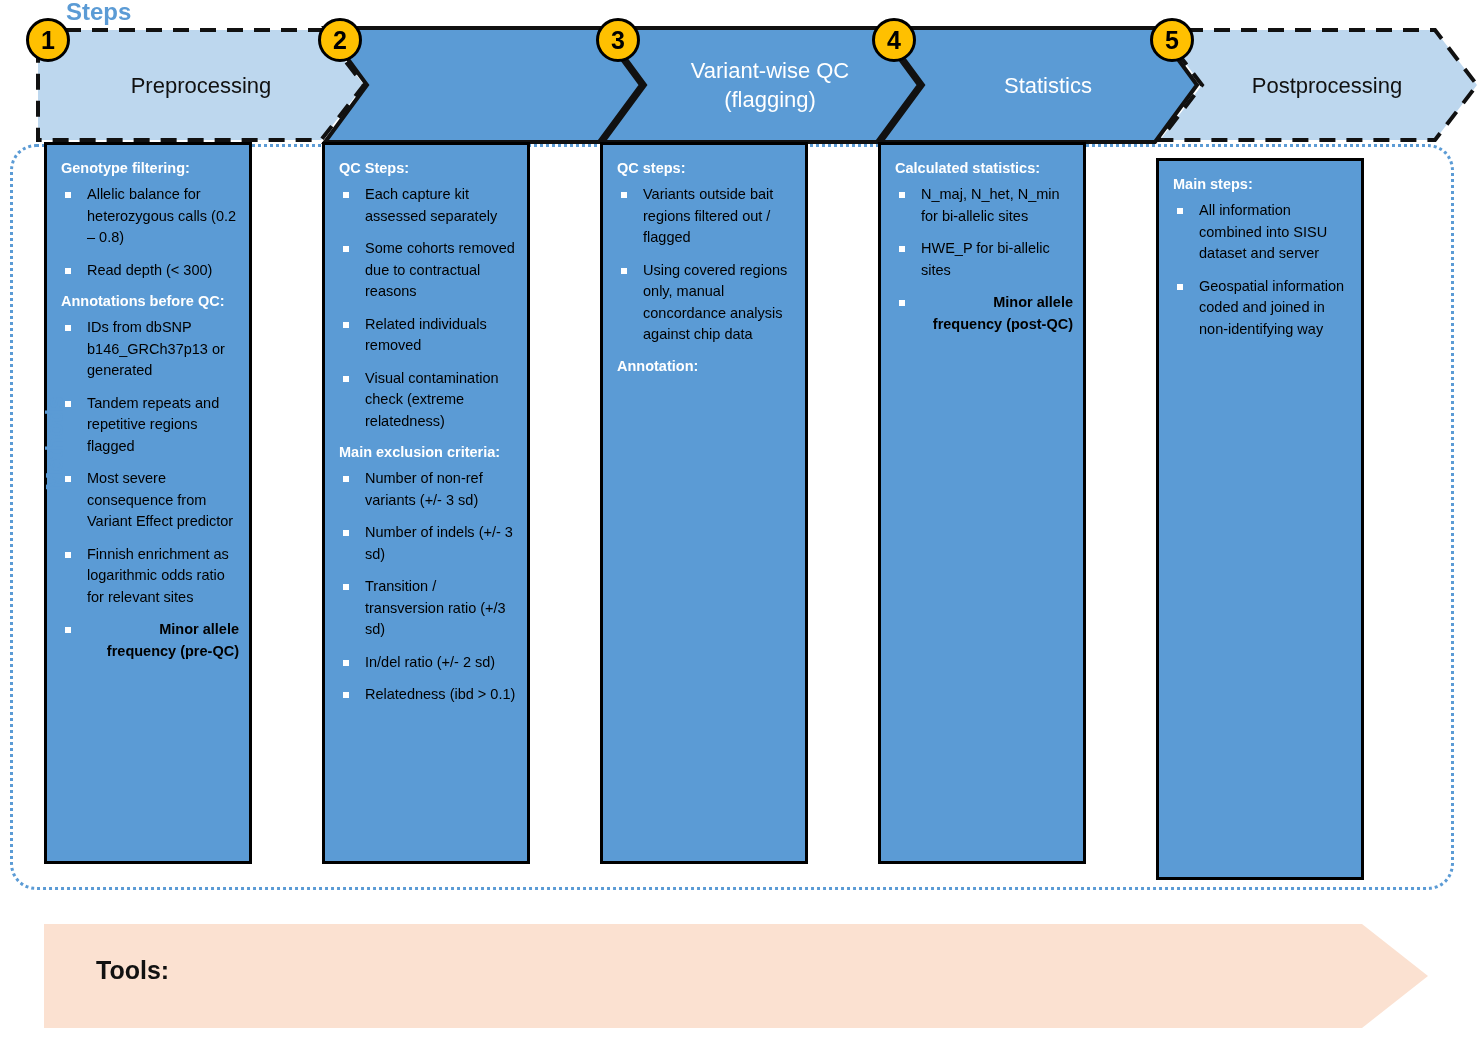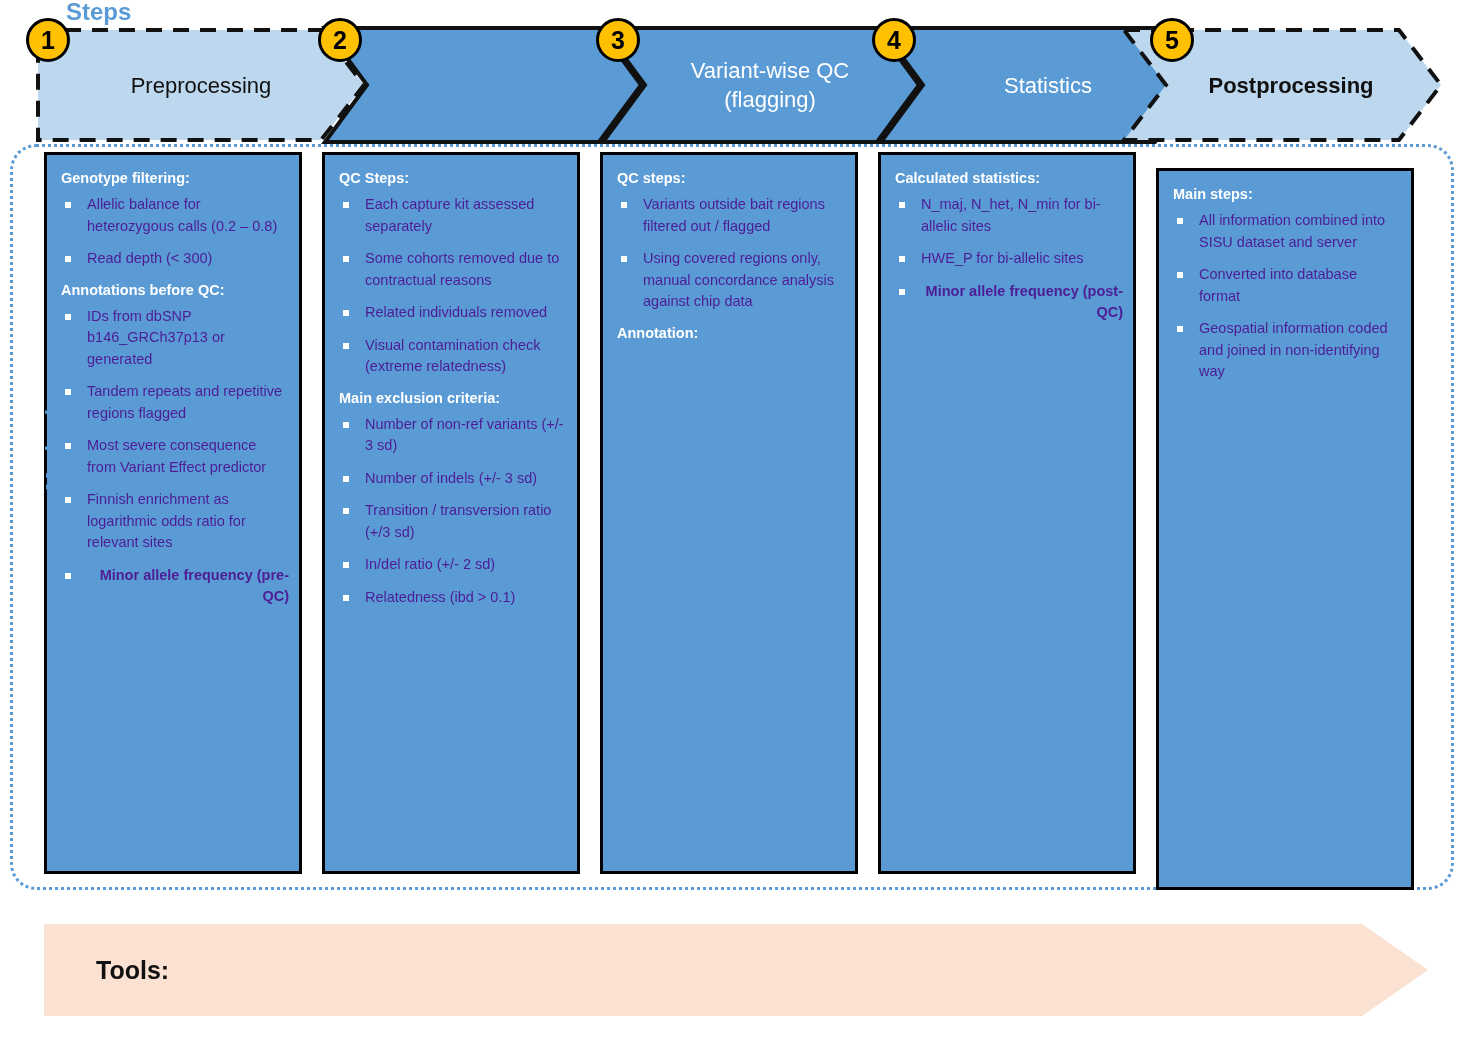--- a/index.html
+++ b/index.html
@@ -84,22 +84,22 @@
     width: 1444px;
     height: 746px;
     border: 3px dotted #5b9bd5;
     border-radius: 26px;
     box-sizing: border-box;
   }
 
   
   .method-box {
     position: absolute;
-    top: 152px;
-    width: 258px;
+    top: 142px;
+    width: 208px;
     height: 722px;
     background: #5b9bd5;
     border: 3px solid #000000;
     box-sizing: border-box;
     padding: 14px 10px 8px 12px;
     overflow: hidden;
   }
   .m-head {
     color: #ffffff;
     font-weight: bold;
@@ -108,21 +108,21 @@
     margin: 0 0 6px 2px;
   }
   .m-head.spaced { margin-top: 11px; }
   ul.m-list {
     list-style: none;
     margin: 0 0 0 0;
     padding: 0;
   }
   ul.m-list li {
     position: relative;
-    color: #4c1d95;
+    color: #000000;
     font-size: 14.5px;
     line-height: 21.5px;
     padding-left: 28px;
     margin-bottom: 11px;
   }
   ul.m-list li::before {
     content: "";
     position: absolute;
     left: 6px;
     top: 8px;
@@ -131,21 +131,21 @@
     background: #ffffff;
   }
   ul.m-list li.bold { font-weight: bold; text-align: right; }
 
   
   #tools-banner {
     position: absolute;
     left: 44px;
     top: 924px;
     width: 1384px;
-    height: 92px;
+    height: 104px;
   }
   #tools-banner svg {
     position: absolute;
     left: 0; top: 0;
     width: 100%; height: 100%;
   }
   #tools-text {
     position: absolute;
     left: 52px;
     top: 0;
@@ -209,21 +209,21 @@
     </div>
   </div>
 
   <div class="chev" style="left:878px; width:322px;">
     <svg viewBox="0 0 322 118" preserveAspectRatio="none">
       <polygon points="3,2 277,2 319,59 277,116 3,116 45,59" fill="#5b9bd5" stroke="#111111" stroke-width="4"></polygon>
     </svg>
     <div class="chev-txt light" style="margin-left:18px;">Statistics</div>
   </div>
 
-  <div class="chev" style="left:1120px; width:324px;font-weight:bold;">
+  <div class="chev" style="left:1156px; width:324px;">
     <svg viewBox="0 0 324 118" preserveAspectRatio="none">
       <polygon points="4,4 279,4 321,59 279,114 4,114 46,59" fill="#bdd7ee" stroke="#111111" stroke-width="4" stroke-dasharray="16,11"></polygon>
     </svg>
     <div class="chev-txt dark" style="margin-left:18px;">Postprocessing</div>
   </div>
 </div>
 
 <div class="step-badge" style="left:26px;  top:18px;">1</div>
 <div class="step-badge" style="left:318px; top:18px;">2</div>
 <div class="step-badge" style="left:596px; top:18px;">3</div>
@@ -281,21 +281,20 @@
     <li>N_maj, N_het, N_min for bi-allelic sites</li>
     <li>HWE_P for bi-allelic sites</li>
     <li class="bold">Minor allele frequency (post-QC)</li>
   </ul>
 </div>
 
 <div class="method-box" style="left:1156px;margin-top:16px;">
   <div class="m-head">Main steps:</div>
   <ul class="m-list">
     <li>All information combined into SISU dataset and server</li>
-    <li>Converted into database format</li>
     <li>Geospatial information coded and joined in non-identifying way</li>
   </ul>
 </div>
 
 <div id="tools-banner">
   <svg viewBox="0 0 1384 92" preserveAspectRatio="none">
     <polygon points="0,0 1318,0 1384,46 1318,92 0,92" fill="#fbe1d1"></polygon>
   </svg>
   <div id="tools-text">
     <b>Tools:</b>

